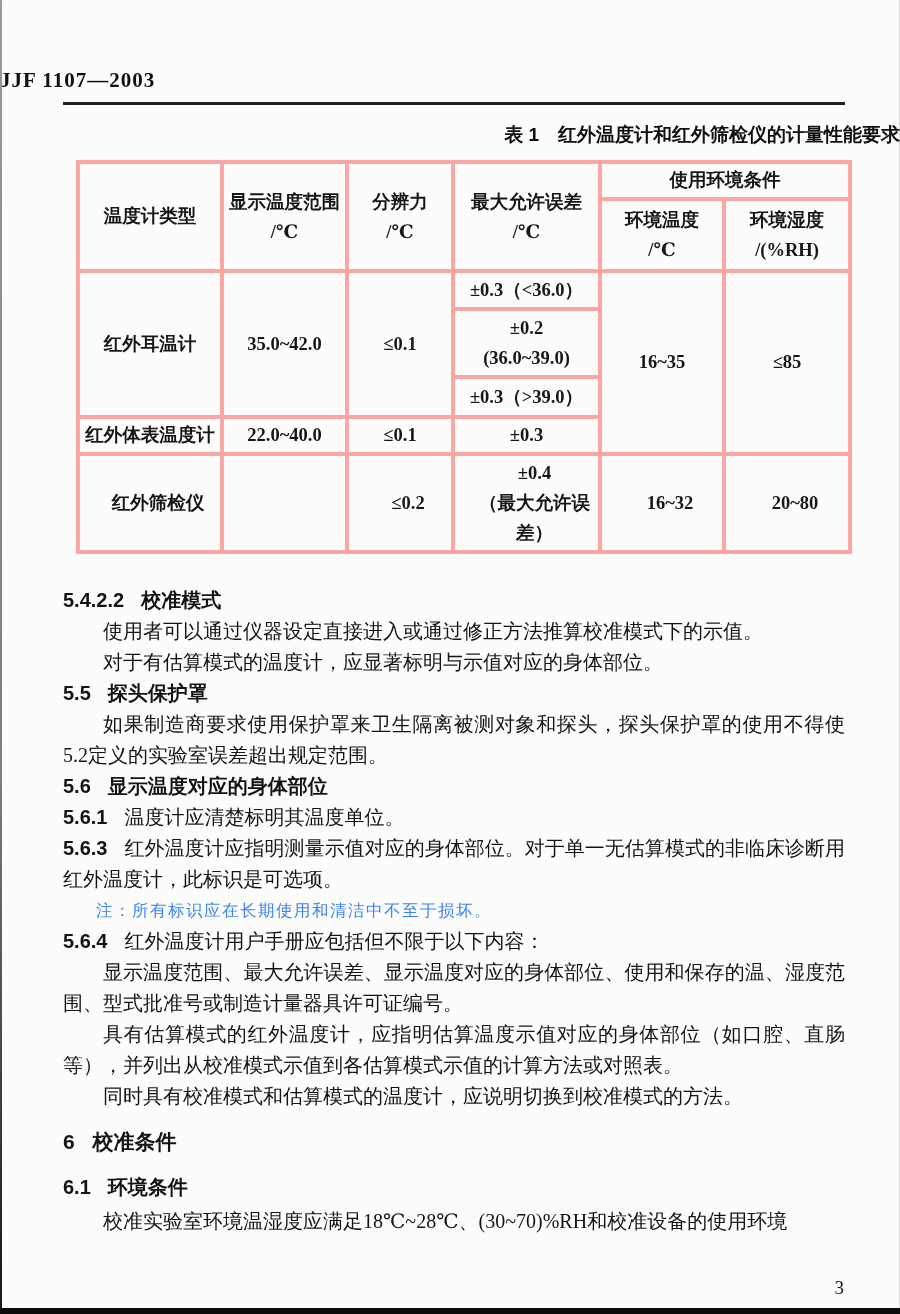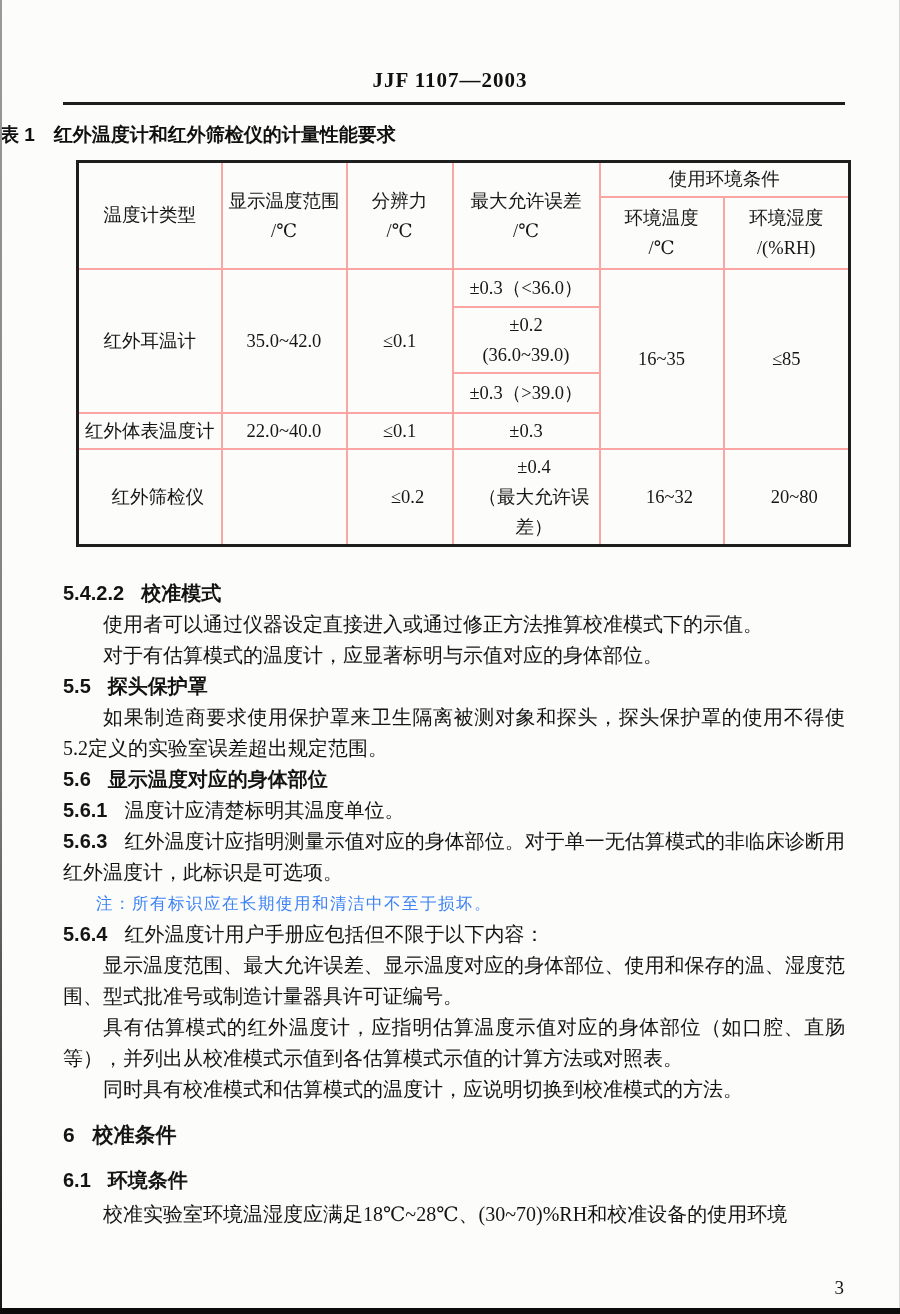--- a/index.html
+++ b/index.html
@@ -19,54 +19,54 @@
   .edge-right {
     position:absolute; right:0; top:0; width:1px; height:100%;
     background:rgba(0,0,0,0.14);
   }
   .edge-bottom {
     position:absolute; left:0; bottom:0; width:100%; height:6px;
     background:#0c0c0c;
   }
   .doc-header {
     margin:68px 0 0 0;
-    text-align:center;
+    text-align:left;
     font-weight:700;
     font-size:21px;
     letter-spacing:1px;
     color:#101010;
   }
   .header-rule {
     margin:9px 0 0 63px;
     width:782px; height:3px;
     background:#1d1d1d;
   }
   .table-title {
     margin-top:17px;
-    text-align:left;
+    text-align:right;
     font-family:"Liberation Sans","DejaVu Sans",sans-serif;
     font-weight:700;
     font-size:19px;
     color:#101010;
   }
   table.perf {
     margin:12px 0 0 76px;
     width:772px;
     border-collapse:collapse;
     table-layout:fixed;
     border:3px solid #1e1e1e;
     font-size:18.5px;
     font-weight:500;
   }
   table.perf th, table.perf td {
-    border:2px solid #fca5a5;
+    border:4px solid #fca5a5;
     text-align:center;
     vertical-align:middle;
     padding:2px 4px;
-    font-weight:400;
+    font-weight:700;
     line-height:29px;
   }
   table.perf .l { display:block; line-height:30px; }
   tr.h1 th { height:34px; }
   tr.h2 th { height:72px; }
   tr.br1 td { height:38px; }
   tr.br2 td { height:66px; }
   tr.br3 td { height:40px; }
   tr.bsurface td { height:36px; }
   tr.bscreen td { height:70px;padding-left:20px; }

